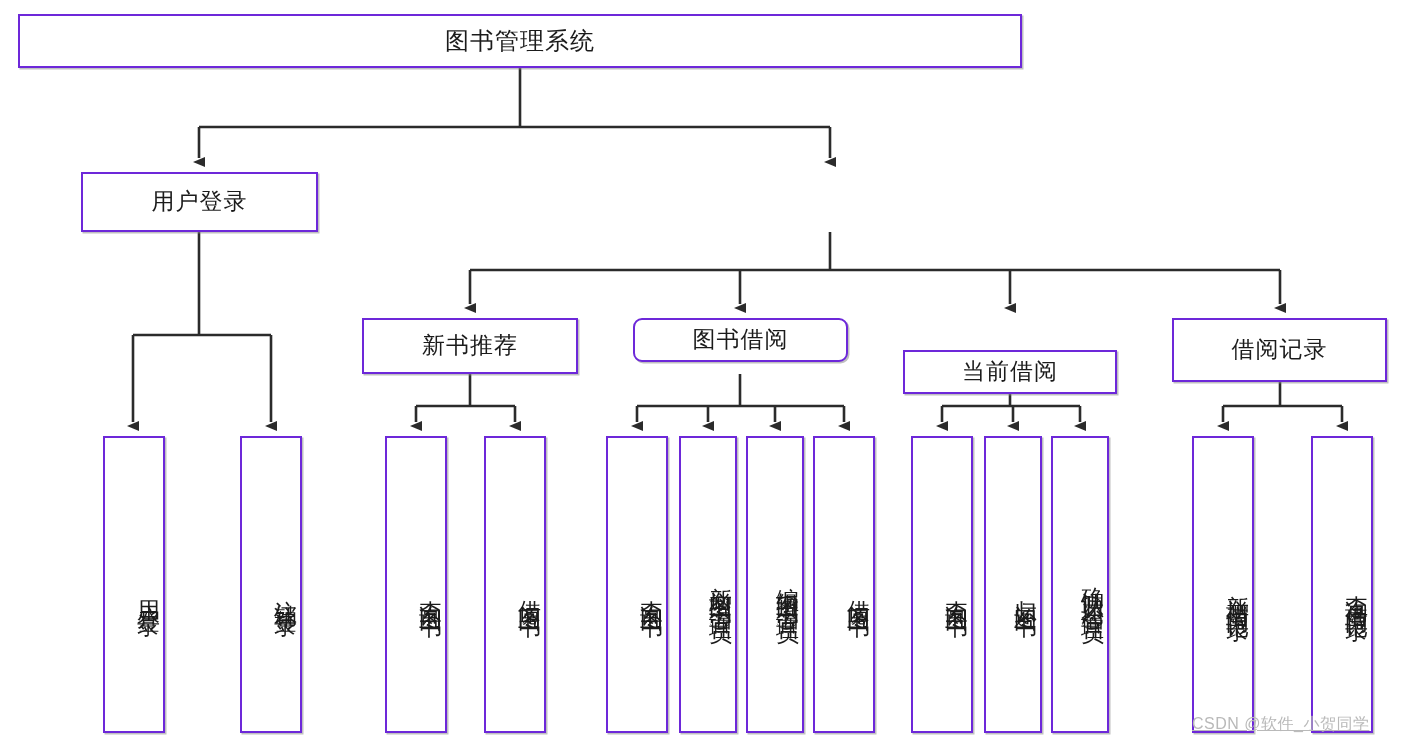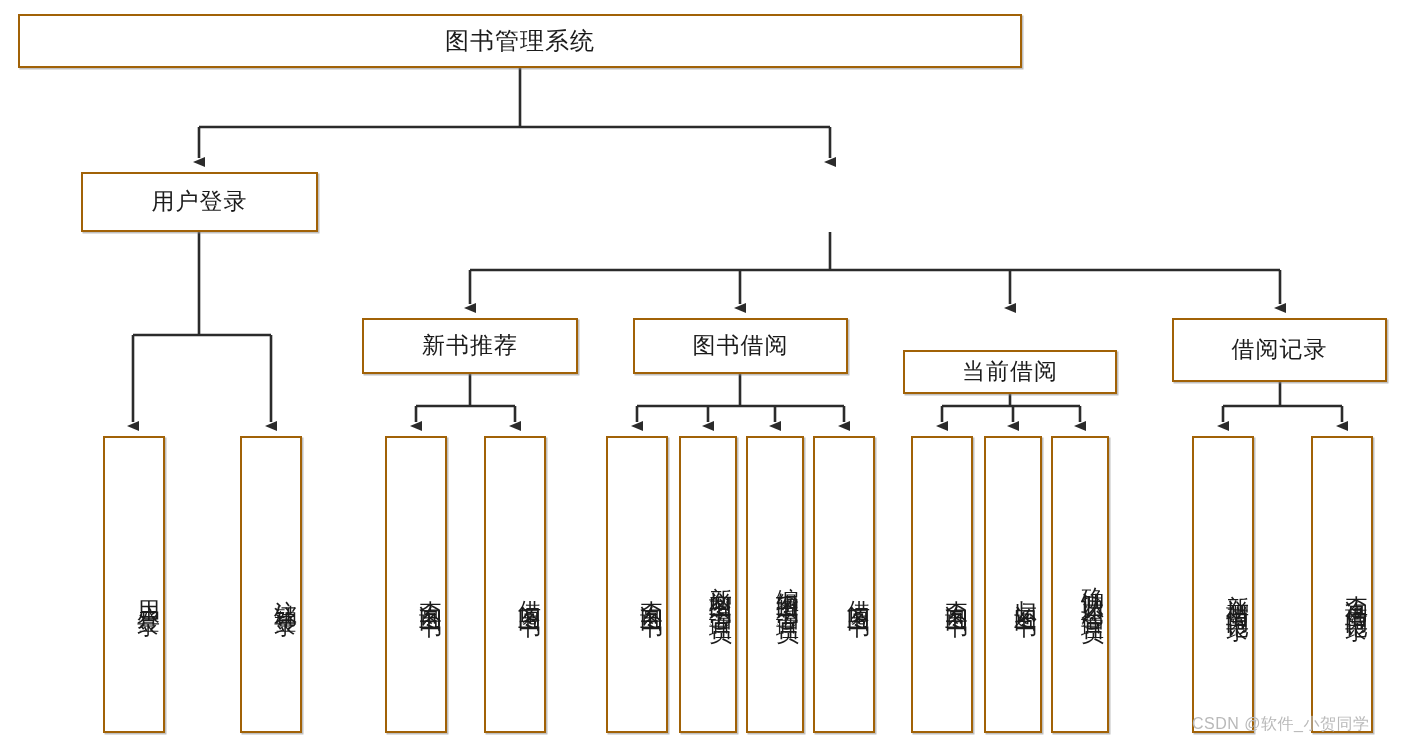--- a/index.html
+++ b/index.html
@@ -21,21 +21,21 @@
     position: absolute;
     left: 0;
     top: 0;
     width: 1405px;
     height: 747px;
     pointer-events: none;
   }
   .node {
     position: absolute;
     box-sizing: border-box;
-    border: 2px solid #a16207;
+    border: 2px solid #6d28d9;
     background: #ffffff;
     display: flex;
     align-items: center;
     justify-content: center;
     color: #1b1b1b;
     box-shadow: 1.5px 1.5px 0 rgba(140,140,140,0.55);
   }
   .node.horiz {
     font-size: 23px;
     letter-spacing: 1px;
@@ -59,20 +59,21 @@
     text-orientation: upright;
     white-space: nowrap;
   }
   .watermark {
     position: absolute;
     font-size: 16px;
     color: #b9b9b9;
     letter-spacing: 0.5px;
     white-space: nowrap;
     user-select: none;
+    text-decoration: underline;
   }
 </style>
 </head>
 <body>
 
 <div id="canvas">
 
   <svg id="wires" viewBox="0 0 1405 747" xmlns="http://www.w3.org/2000/svg">
     <defs>
       <marker id="arrow" markerWidth="10" markerHeight="12" refX="1" refY="6" orient="auto" markerUnits="userSpaceOnUse">
@@ -130,21 +131,21 @@
     <span>图书管理系统</span>
   </div>
 
   <div class="node horiz" style="left: 81px; top: 172px; width: 237px; height: 60px;">
     <span>用户登录</span>
   </div>
 
   <div class="node horiz" style="left: 362px; top: 318px; width: 216px; height: 56px; text-align: right;">
     <span>新书推荐</span>
   </div>
-  <div class="node horiz" style="left: 633px; top: 318px; width: 215px; height: 56px;">
+  <div class="node horiz" style="left: 633px; top: 318px; width: 215px; height: 44px; border-radius: 9px;">
     <span>图书借阅</span>
   </div>
   <div class="node horiz" style="left: 903px; top: 318px; width: 214px; height: 44px; margin-top: 32px;">
     <span>当前借阅</span>
   </div>
   <div class="node horiz" style="left: 1172px; top: 318px; width: 215px; height: 64px;">
     <span>借阅记录</span>
   </div>
 
   <div class="node vert" style="left: 103px; top: 436px; width: 62px; height: 297px;">

